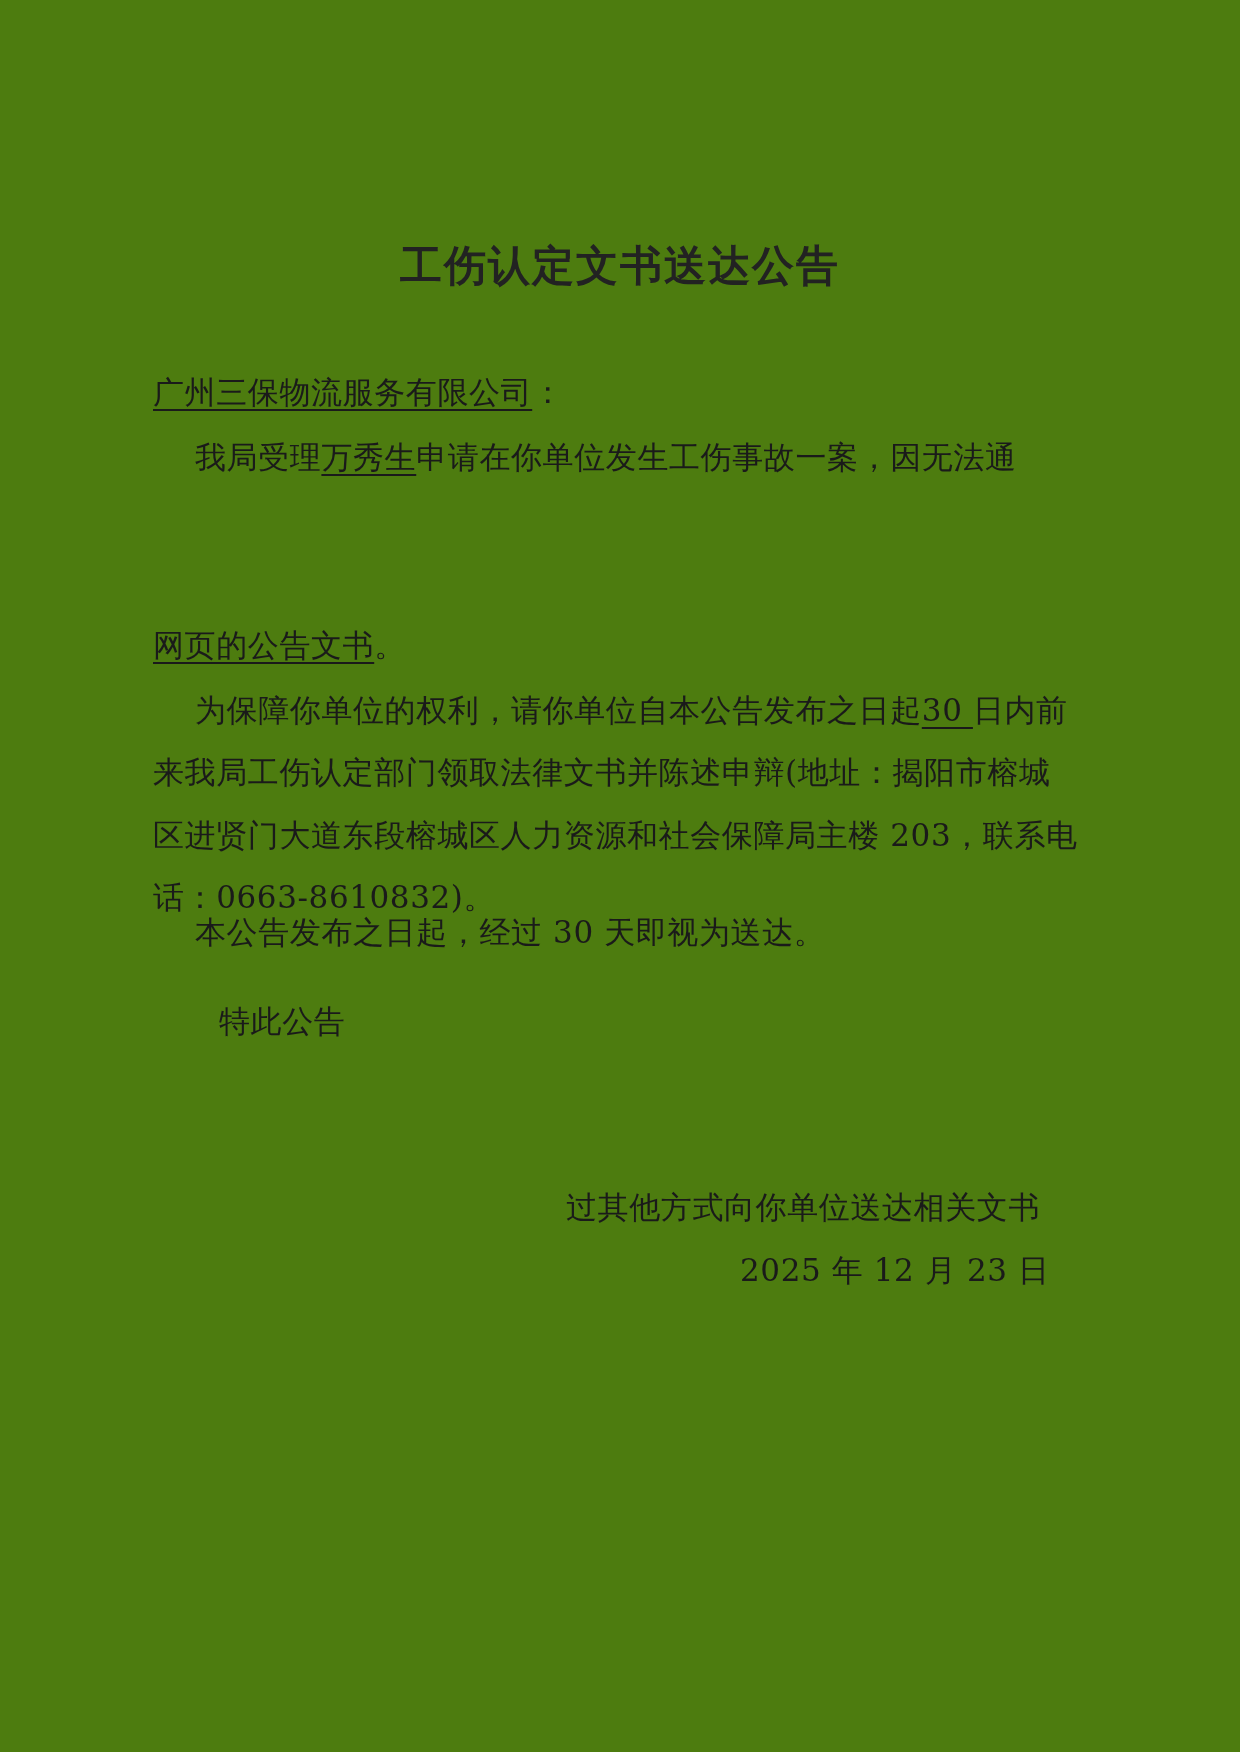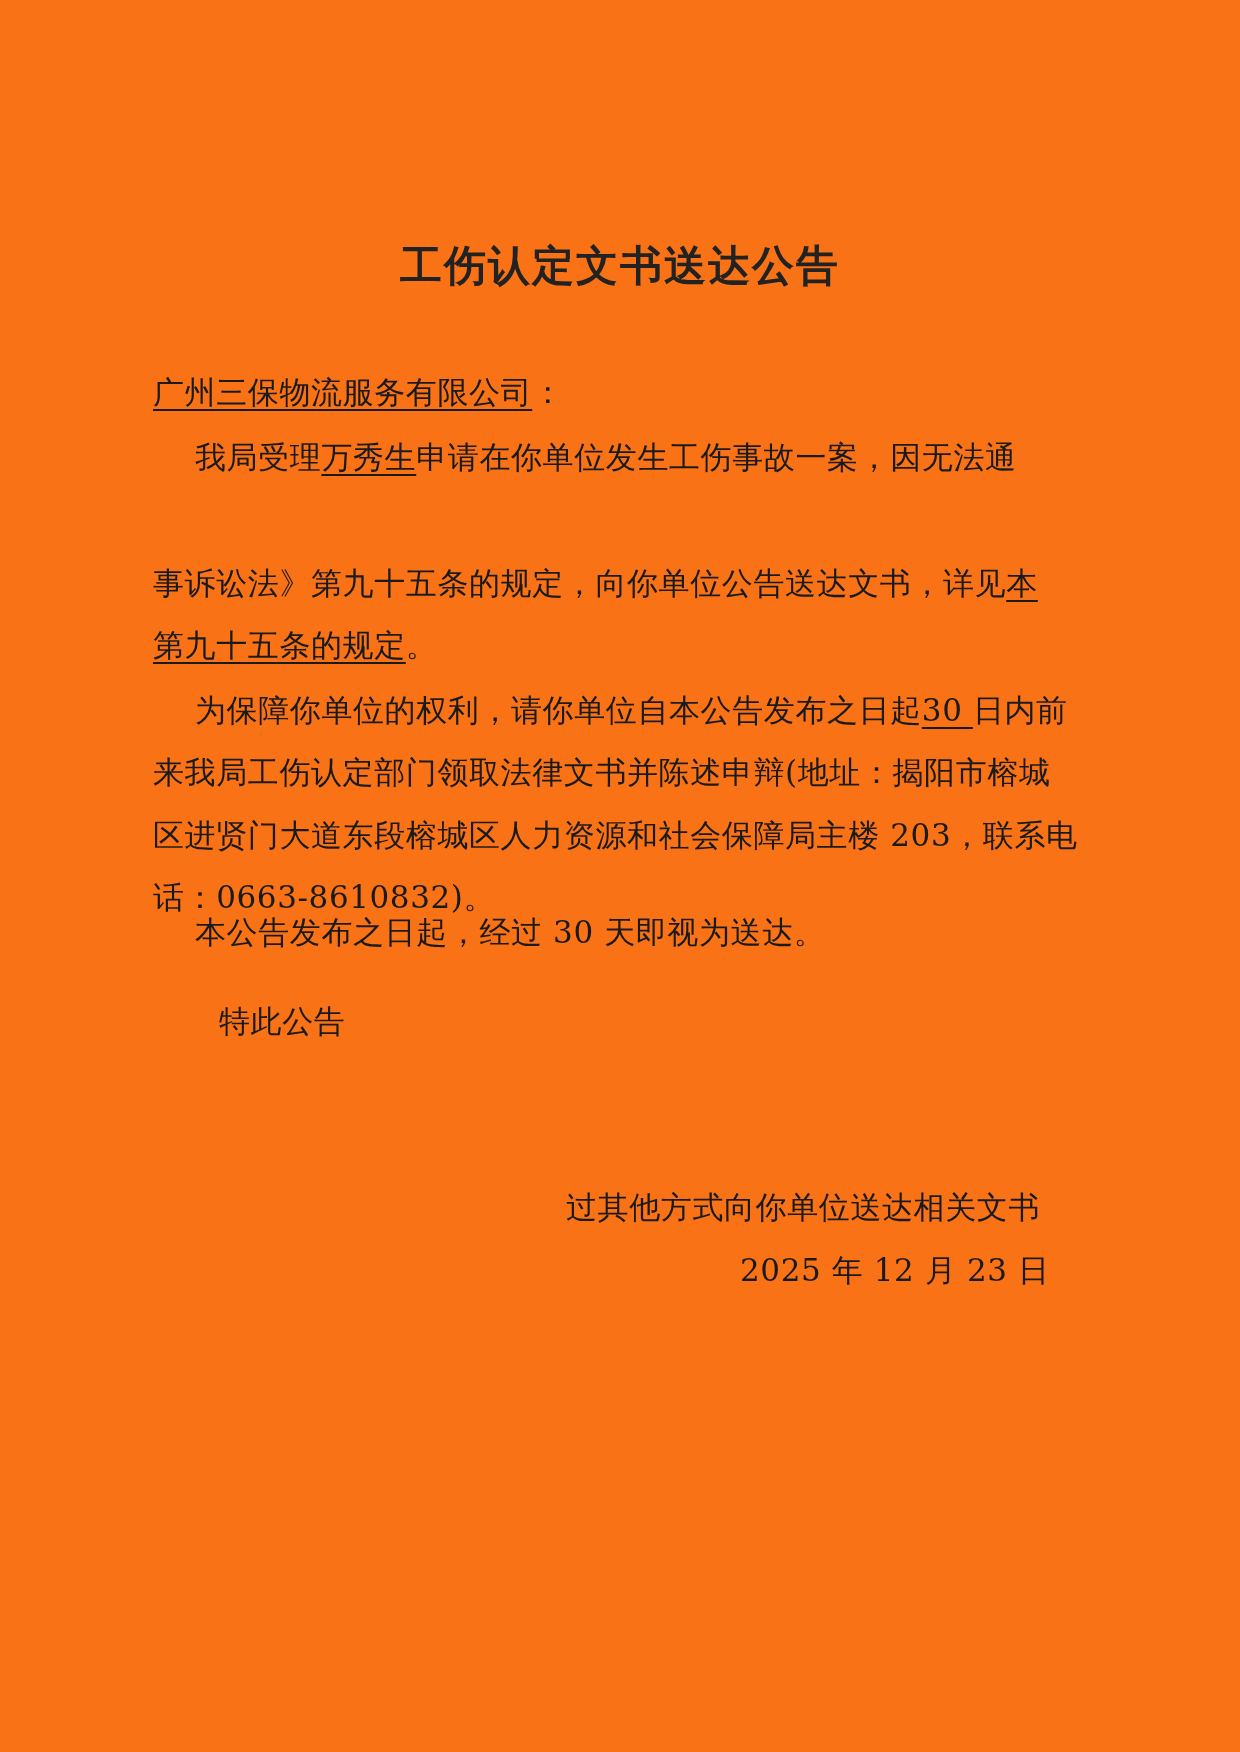--- a/index.html
+++ b/index.html
@@ -1,18 +1,18 @@
 <!DOCTYPE html>
 <html><head>
 <meta charset="utf-8">
 <style>
   html, body { margin: 0; padding: 0; background: #ffffff; }
   body { width: 1240px; height: 1752px; position: relative; overflow: hidden;
          font-family: "DejaVu Serif", "Liberation Serif", serif; color: #1a1a1a; }
-  .page { position: absolute; left: 0; top: 0; width: 1240px; height: 1752px; background: #f97316; }
+  .page { position: absolute; left: 0; top: 0; width: 1240px; height: 1752px; background: #4d7c0f; }
   .title { position: absolute; left: 0; width: 1240px; top: 238px; text-align: center;
            font-family: "DejaVu Sans", "Liberation Sans", sans-serif; font-size: 42px;
            font-weight: bold; letter-spacing: 2px; color: #222; }
   .line { position: absolute; left: 153px; font-size: 31px; line-height: 40px; white-space: nowrap;
           letter-spacing: 0.6px; }
   .indent { left: 195px; }
   .u { text-decoration: underline; text-underline-offset: 6px; text-decoration-thickness: 2px; }
   .sig { position: absolute; font-size: 31px; line-height: 40px; white-space: nowrap; letter-spacing: 0.6px; }
 </style>
 </head>
@@ -20,23 +20,22 @@
 
 <div class="page">
 
   <div class="title">工伤认定文书送达公告</div>
 
   <div class="line" style="top:372px;"><span class="u">广州三保物流服务有限公司</span><span>：</span></div>
 
   <div class="line indent" style="top:437px;"><span>我局受理</span><span class="u">万秀生</span><span>申请在你单位发生工伤事故一案，因无法通</span></div>
 
 
-  <div class="line" style="top:563px;"><span>事诉讼法》第九十五条的规定，向你单位公告送达文书，详见</span><span class="u">本</span></div>
 
-  <div class="line" style="top:625px;"><span class="u">第九十五条的规定</span><span>。</span></div>
+  <div class="line" style="top:625px;"><span class="u">网页的公告文书</span><span>。</span></div>
 
   <div class="line indent" style="top:690px;"><span>为保障你单位的权利，请你单位自本公告发布之日起</span><span class="u">30 </span><span>日内前</span></div>
 
   <div class="line" style="top:752px;">来我局工伤认定部门领取法律文书并陈述申辩(地址：揭阳市榕城</div>
 
   <div class="line" style="top:815px;">区进贤门大道东段榕城区人力资源和社会保障局主楼 203，联系电</div>
 
   <div class="line" style="top:877px;">话：0663-8610832)。</div>
 
   <div class="line indent" style="top:912px;text-align:center;">本公告发布之日起，经过 30 天即视为送达。</div>

